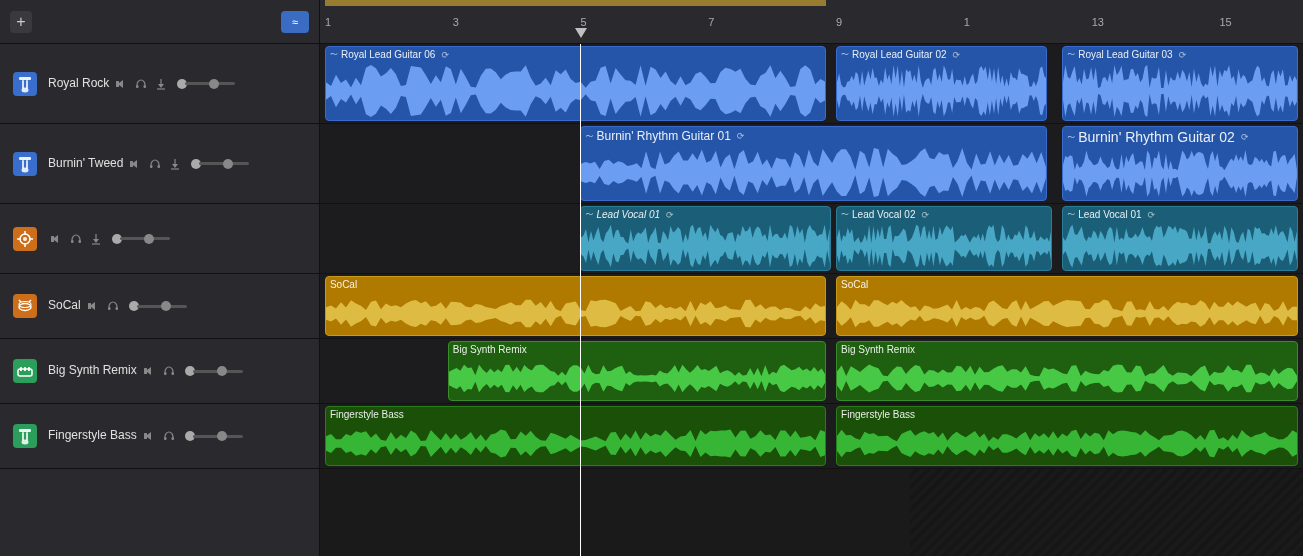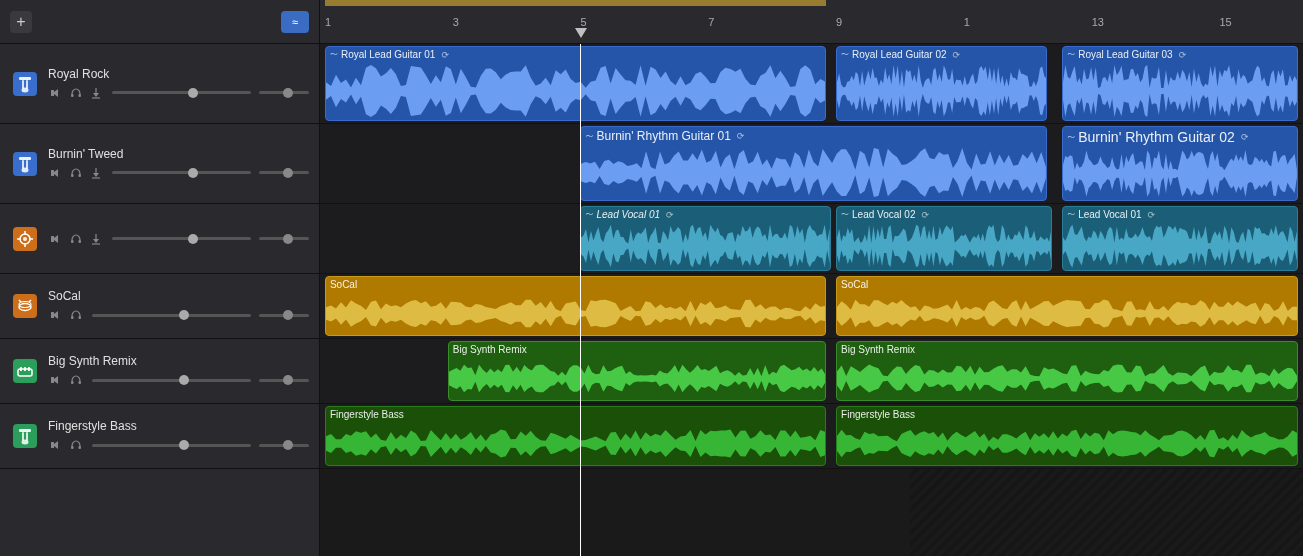--- a/index.html
+++ b/index.html
@@ -105,21 +105,21 @@
     }
     .track-icon-box {
       width: 24px; height: 24px;
       border-radius: 4px;
       display: flex; align-items: center; justify-content: center;
       font-size: 12px;
     }
     .track-info {
       flex: 1;
       display: flex;
-      flex-direction: column;
+      flex-direction: row;
       gap: 4px;
     }
     .track-name {
       color: #e0e0e0;
       font-size: 12px;
       font-weight: 500;
     }
     .track-controls {
       display: flex;
       align-items: center;
@@ -528,21 +528,21 @@
 
   <div class="tracks-area" id="tracks-area-container">
 
     <div class="hatch-overlay"></div>
 
     <div class="playhead-marker" id="playhead-line" style="left:26.5%; height:100%;"></div>
   <div class="track-lane" style="height: 80px; background: rgb(28, 28, 30);">
         <div class="clip" style="left: 0.5%; width: 51%; background: rgb(37, 85, 168); border: 1px solid rgb(58, 107, 208);">
           <div class="clip-header">
             <span style="font-size: 8px; opacity: 0.8;">〜</span>
-            <span style="font-size: 10px; color: rgba(255, 255, 255, 0.9);">Royal Lead Guitar 01</span>
+            <span style="font-size: 10px; color: rgba(255, 255, 255, 0.9);">Royal Lead Guitar 06</span>
             <span style="font-size: 9px; opacity: 0.7; margin-left: 3px;">⟳</span>
           </div>
           <div class="clip-waveform"><svg width="100%" height="100%" viewBox="0 0 300 40" preserveAspectRatio="none">
               <path d="M 0 13.962477202518489 L 3.0 16.6 L 6.0 8.8 L 9.0 14.4 L 12.0 12.0 L 15.0 17.6 L 18.0 10.8 L 21.0 16.1 L 24.0 4.0 L 27.0 2.1 L 30.0 4.3 L 33.0 10.0 L 36.0 7.7 L 39.0 4.2 L 42.0 8.5 L 45.0 16.5 L 48.0 15.8 L 51.0 2.8 L 54.0 3.2 L 57.0 3.8 L 60.0 9.2 L 63.0 15.1 L 66.0 9.2 L 69.0 13.9 L 72.0 2.9 L 75.0 4.9 L 78.0 15.5 L 81.0 4.7 L 84.0 10.5 L 87.0 17.0 L 90.0 17.6 L 93.0 9.4 L 96.0 4.7 L 99.0 4.5 L 102.0 7.1 L 105.0 11.9 L 108.0 8.6 L 111.0 6.9 L 114.0 6.6 L 117.0 6.5 L 120.0 2.2 L 123.0 10.8 L 126.0 16.4 L 129.0 14.9 L 132.0 10.8 L 135.0 16.0 L 138.0 5.7 L 141.0 8.5 L 144.0 5.1 L 147.0 11.8 L 150.0 14.5 L 153.0 13.6 L 156.0 17.7 L 159.0 13.6 L 162.0 12.7 L 165.0 3.9 L 168.0 2.7 L 171.0 14.9 L 174.0 4.1 L 177.0 8.7 L 180.0 12.6 L 183.0 13.0 L 186.0 15.9 L 189.0 2.3 L 192.0 16.4 L 195.0 3.3 L 198.0 5.1 L 201.0 11.1 L 204.0 6.6 L 207.0 13.1 L 210.0 16.1 L 213.0 9.9 L 216.0 16.1 L 219.0 14.1 L 222.0 8.3 L 225.0 6.8 L 228.0 10.1 L 231.0 14.6 L 234.0 14.4 L 237.0 6.9 L 240.0 3.9 L 243.0 4.9 L 246.0 6.8 L 249.0 4.6 L 252.0 11.6 L 255.0 15.5 L 258.0 16.0 L 261.0 9.4 L 264.0 7.6 L 267.0 2.2 L 270.0 11.2 L 273.0 6.0 L 276.0 11.1 L 279.0 17.3 L 282.0 16.8 L 285.0 4.8 L 288.0 2.3 L 291.0 5.2 L 294.0 15.3 L 297.0 11.8 L 300.0 13.5 L 300.0 26.5 L 297.0 28.2 L 294.0 24.7 L 291.0 34.8 L 288.0 37.7 L 285.0 35.2 L 282.0 23.2 L 279.0 22.7 L 276.0 28.9 L 273.0 34.0 L 270.0 28.8 L 267.0 37.8 L 264.0 32.4 L 261.0 30.6 L 258.0 24.0 L 255.0 24.5 L 252.0 28.4 L 249.0 35.4 L 246.0 33.2 L 243.0 35.1 L 240.0 36.1 L 237.0 33.1 L 234.0 25.6 L 231.0 25.4 L 228.0 29.9 L 225.0 33.2 L 222.0 31.7 L 219.0 25.9 L 216.0 23.9 L 213.0 30.1 L 210.0 23.9 L 207.0 26.9 L 204.0 33.4 L 201.0 28.9 L 198.0 34.9 L 195.0 36.7 L 192.0 23.6 L 189.0 37.7 L 186.0 24.1 L 183.0 27.0 L 180.0 27.4 L 177.0 31.3 L 174.0 35.9 L 171.0 25.1 L 168.0 37.3 L 165.0 36.1 L 162.0 27.3 L 159.0 26.4 L 156.0 22.3 L 153.0 26.4 L 150.0 25.5 L 147.0 28.2 L 144.0 34.9 L 141.0 31.5 L 138.0 34.3 L 135.0 24.0 L 132.0 29.2 L 129.0 25.1 L 126.0 23.6 L 123.0 29.2 L 120.0 37.8 L 117.0 33.5 L 114.0 33.4 L 111.0 33.1 L 108.0 31.4 L 105.0 28.1 L 102.0 32.9 L 99.0 35.5 L 96.0 35.3 L 93.0 30.6 L 90.0 22.4 L 87.0 23.0 L 84.0 29.5 L 81.0 35.3 L 78.0 24.5 L 75.0 35.1 L 72.0 37.1 L 69.0 26.1 L 66.0 30.8 L 63.0 24.9 L 60.0 30.8 L 57.0 36.2 L 54.0 36.8 L 51.0 37.2 L 48.0 24.2 L 45.0 23.5 L 42.0 31.5 L 39.0 35.8 L 36.0 32.3 L 33.0 30.0 L 30.0 35.7 L 27.0 37.9 L 24.0 36.0 L 21.0 23.9 L 18.0 29.2 L 15.0 22.4 L 12.0 28.0 L 9.0 25.6 L 6.0 31.2 L 3.0 23.4 L 0.0 26.0 Z" fill="rgba(120,170,255,0.85)"></path>
             </svg></div>
         </div>
         <div class="clip" style="left: 52.5%; width: 21.5%; background: rgb(37, 85, 168); border: 1px solid rgb(58, 107, 208);">
           <div class="clip-header">
             <span style="font-size: 8px; opacity: 0.8;">〜</span>
             <span style="font-size: 10px; color: rgba(255, 255, 255, 0.9);">Royal Lead Guitar 02</span>

